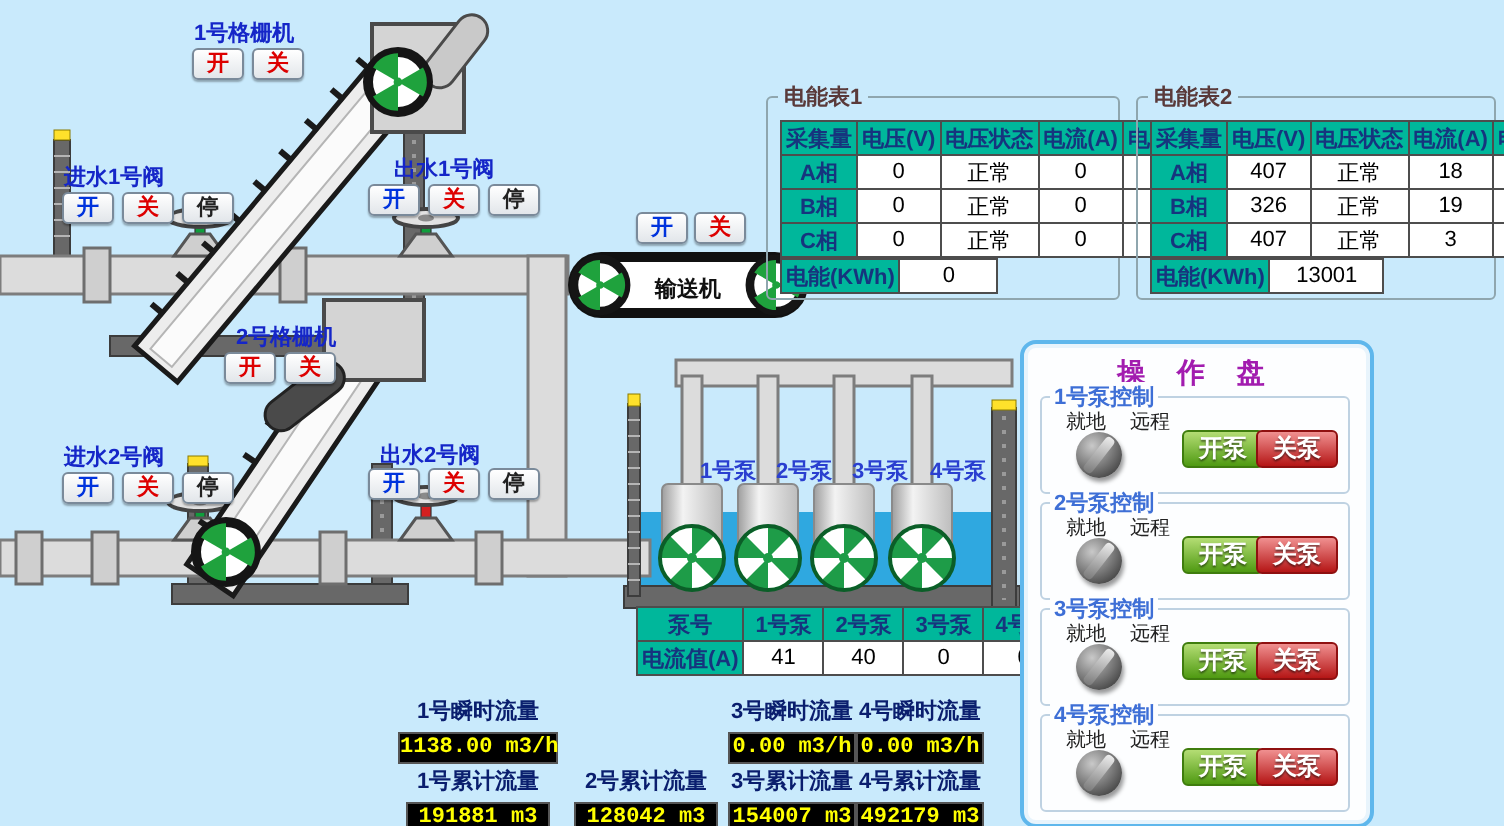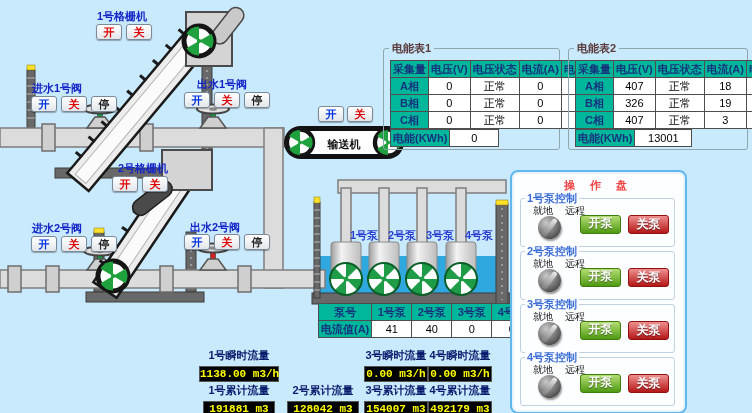--- a/index.html
+++ b/index.html
@@ -42,36 +42,36 @@
   .flowcol{position:absolute;width:80px;}
   .flbl{display:flex;justify-content:center;font-size:11px;font-weight:bold;color:#0a1e6e;white-space:nowrap;}
   .fval{margin:3px auto 0;height:14px;background:#000;border:1px solid #555;
         box-shadow:inset 1px 1px 2px #000;color:var(--yellow,#ffff00);
         font-family:"Liberation Mono",monospace;font-size:11px;font-weight:bold;
         text-align:center;line-height:14px;white-space:nowrap;}
   
   .panel{position:absolute;left:510px;top:170px;width:173px;height:240px;background:#fdfeff;
          border:2px solid var(--panelBorder,#5fb7ec);border-radius:8px;
          box-shadow:inset 0 0 0 2px #e8f4fc;}
-  .panel-title{margin-top:6px;text-align:center;font-size:11px;font-weight:bold;
-               letter-spacing:6px;color:#ef4444;}
+  .panel-title{margin-top:6px;text-align:center;font-size:14px;font-weight:bold;
+               letter-spacing:6px;color:#a21caf;}
   .pgroup{position:absolute;left:8px;width:153px;height:47px;border:1px solid #bfd2e2;
           border-radius:3px;background:#fdfeff;}
   .glabel{position:absolute;top:-8px;left:4px;background:#fdfeff;padding:0 2px;
           font-size:11px;font-weight:bold;color:#3e6fd6;white-space:nowrap;}
   .modes{position:absolute;left:12px;top:5px;font-size:10px;color:#222;display:flex;gap:12px;}
   .knob{position:absolute;left:17px;top:17px;width:23px;height:23px;border-radius:50%;
         background:radial-gradient(circle at 35% 30%,#c9c9c9,#4f4f4f 75%);
         box-shadow:1px 2px 2px rgba(0,0,0,.4);cursor:pointer;}
   .knob .slot{position:absolute;left:9px;top:1px;width:5px;height:21px;border-radius:2px;
         background:linear-gradient(160deg,#efefef,#777);transform:rotate(38deg);}
   .pbtn{position:absolute;width:41px;height:19px;padding:0;border-radius:3px;
         font-family:"Liberation Sans",sans-serif;font-size:12px;font-weight:bold;color:#fff;
         text-align:center;line-height:17px;cursor:pointer;text-shadow:0 1px 1px rgba(0,0,0,.5);}
-  .pbtn.start{left:59px;top:16px;background:linear-gradient(#b4dd74,var(--btnGreen,#4f9a12));border:1px solid #3f7d0e;font-family:Liberation Mono, monospace;}
+  .pbtn.start{left:70px;top:16px;background:linear-gradient(#b4dd74,var(--btnGreen,#4f9a12));border:1px solid #3f7d0e;}
   .pbtn.stop{left:107px;top:16px;background:linear-gradient(#f09090,var(--btnRed,#b51616));border:1px solid #8f1010;}
 </style>
 </head>
 <body>
 
 <div class="stage">
 
   <svg width="752" height="413" viewBox="0 0 752 413">
     <defs>
       <g id="fanG">

